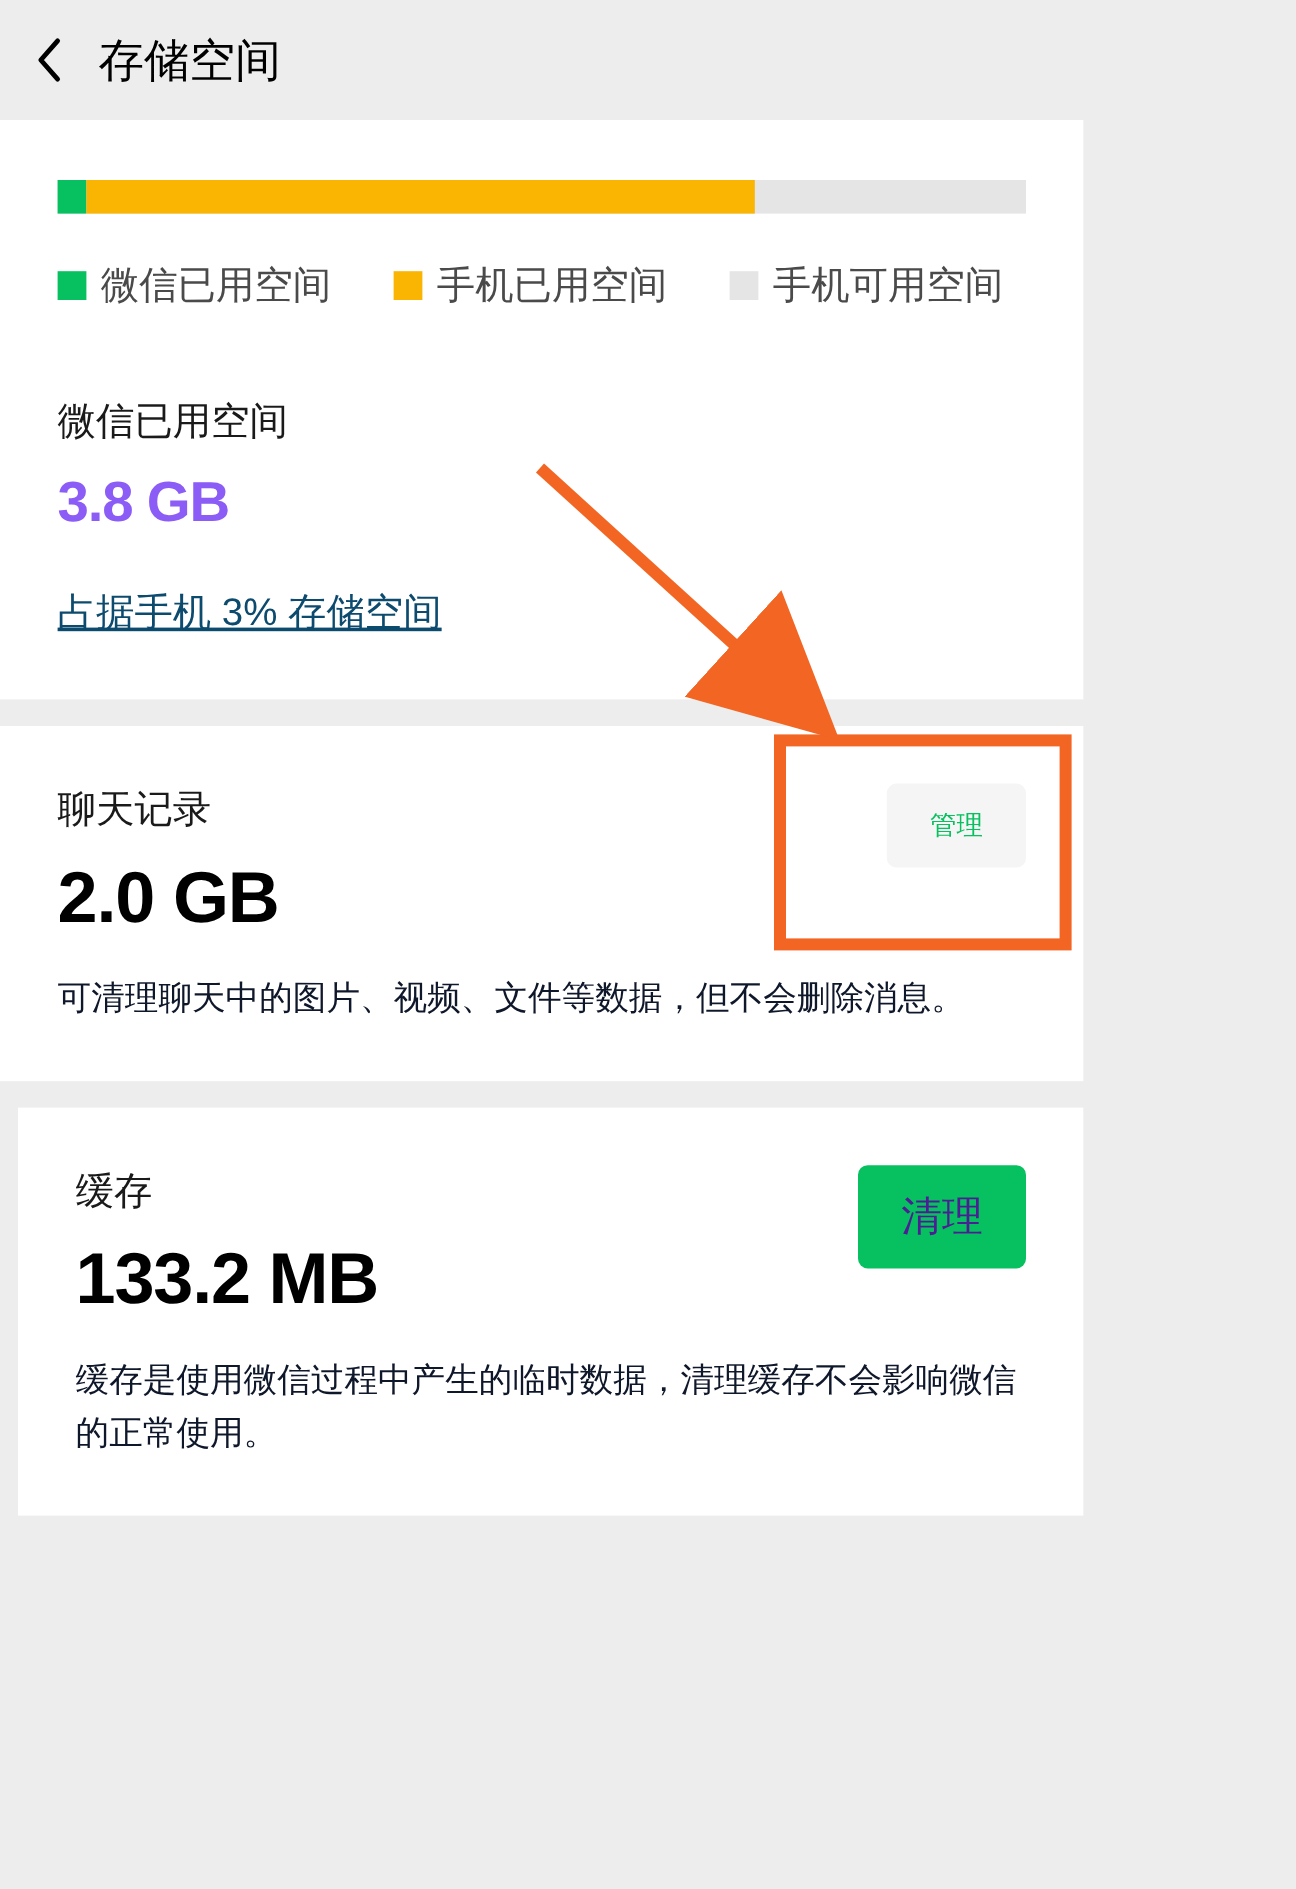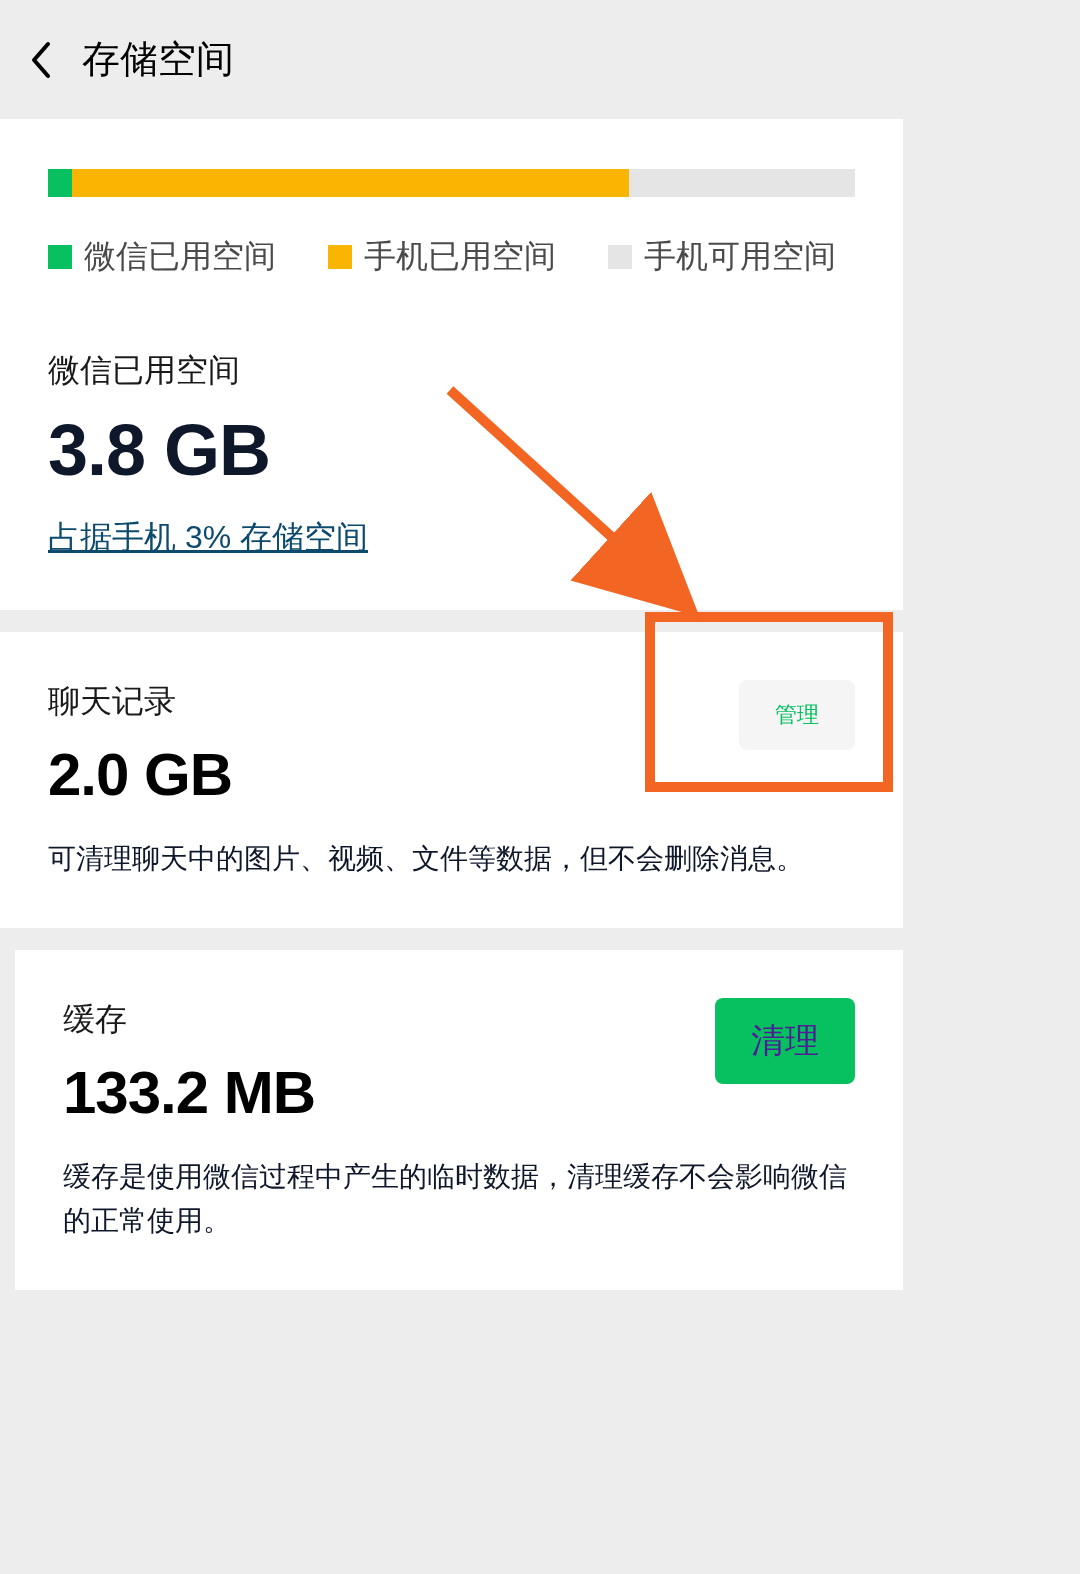--- a/index.html
+++ b/index.html
@@ -6,21 +6,21 @@
     body {
       font-family: -apple-system, "PingFang SC", "Helvetica Neue", Arial, sans-serif;
       background: #ededed;
       width: 903px;
       height: 1320px;
       overflow: hidden;
       position: relative;
     }
     .header {
       background: #ededed;
-      height: 119px;
+      height: 100px;
       display: flex;
       align-items: center;
       padding: 0 20px;
     }
     .back-btn {
       width: 40px;
       height: 40px;
       display: flex;
       align-items: center;
       justify-content: center;
@@ -64,25 +64,25 @@
       font-size: 32px;
       color: #4a4a4a;
     }
     .section-wechat { padding-top: 20px; padding-bottom: 50px; }
     .label-mid {
       font-size: 32px;
       color: #1a1a1a;
       margin-bottom: 16px;
     }
     .big-number {
-      font-size: 72px;
+      font-size: 47px;
       font-weight: 700;
-      color: #0f172a;
+      color: #8b5cf6;
       letter-spacing: -1px;
-      margin-bottom: 25px;
+      margin-bottom: 44px;
     }
     .sub-text {
       font-size: 32px;
       color: #0c4a6e;
       text-decoration: underline;
     }
     .gap { height: 22px; background: #ededed; }
     .section-chat { padding-top: 48px; padding-bottom: 48px; position: relative; }
     .row-top {
       display: flex;

